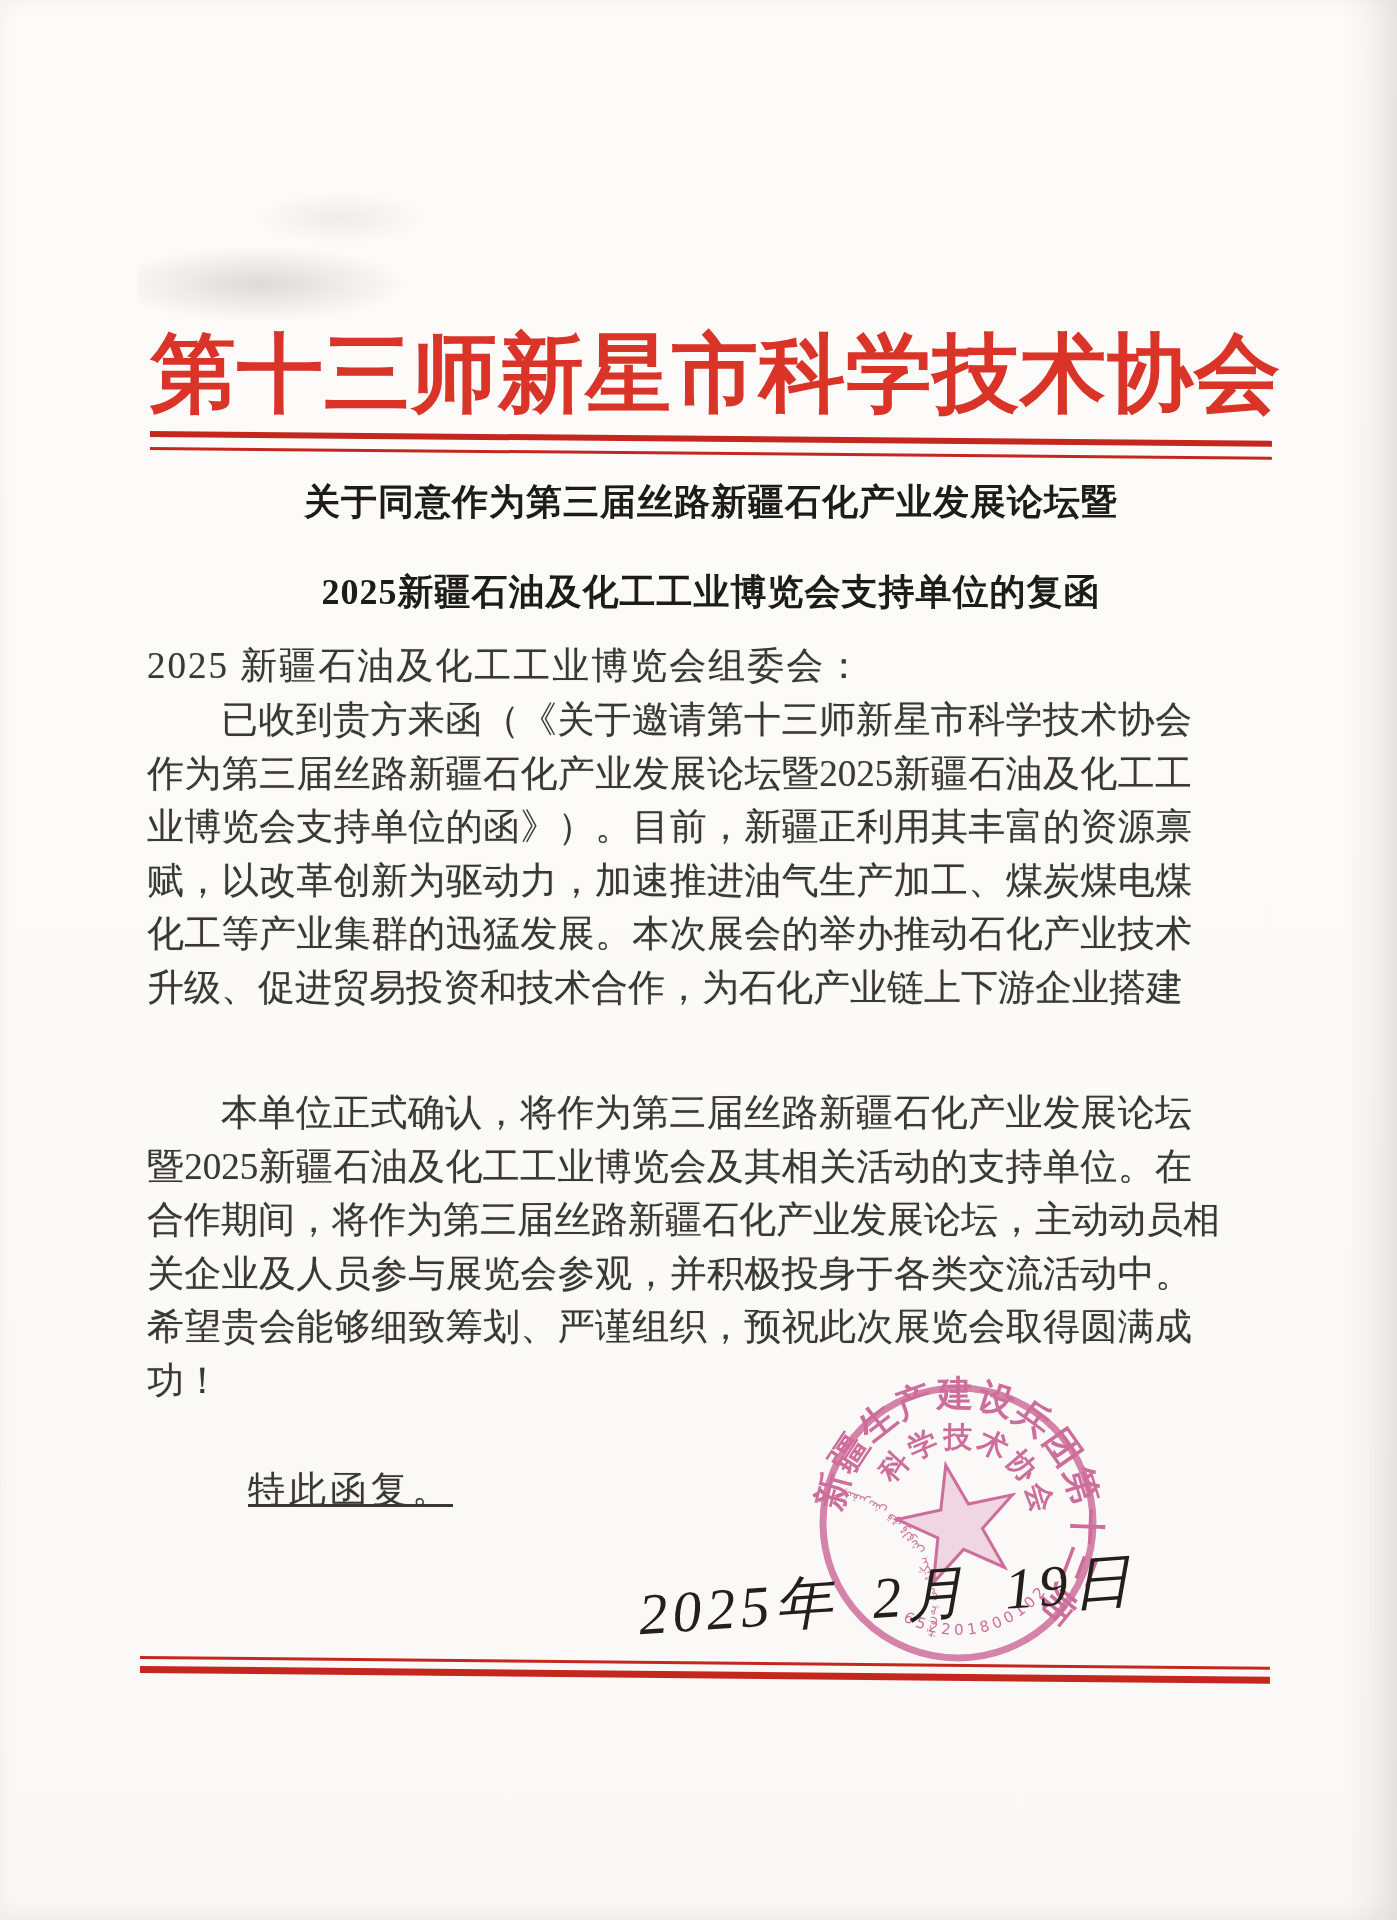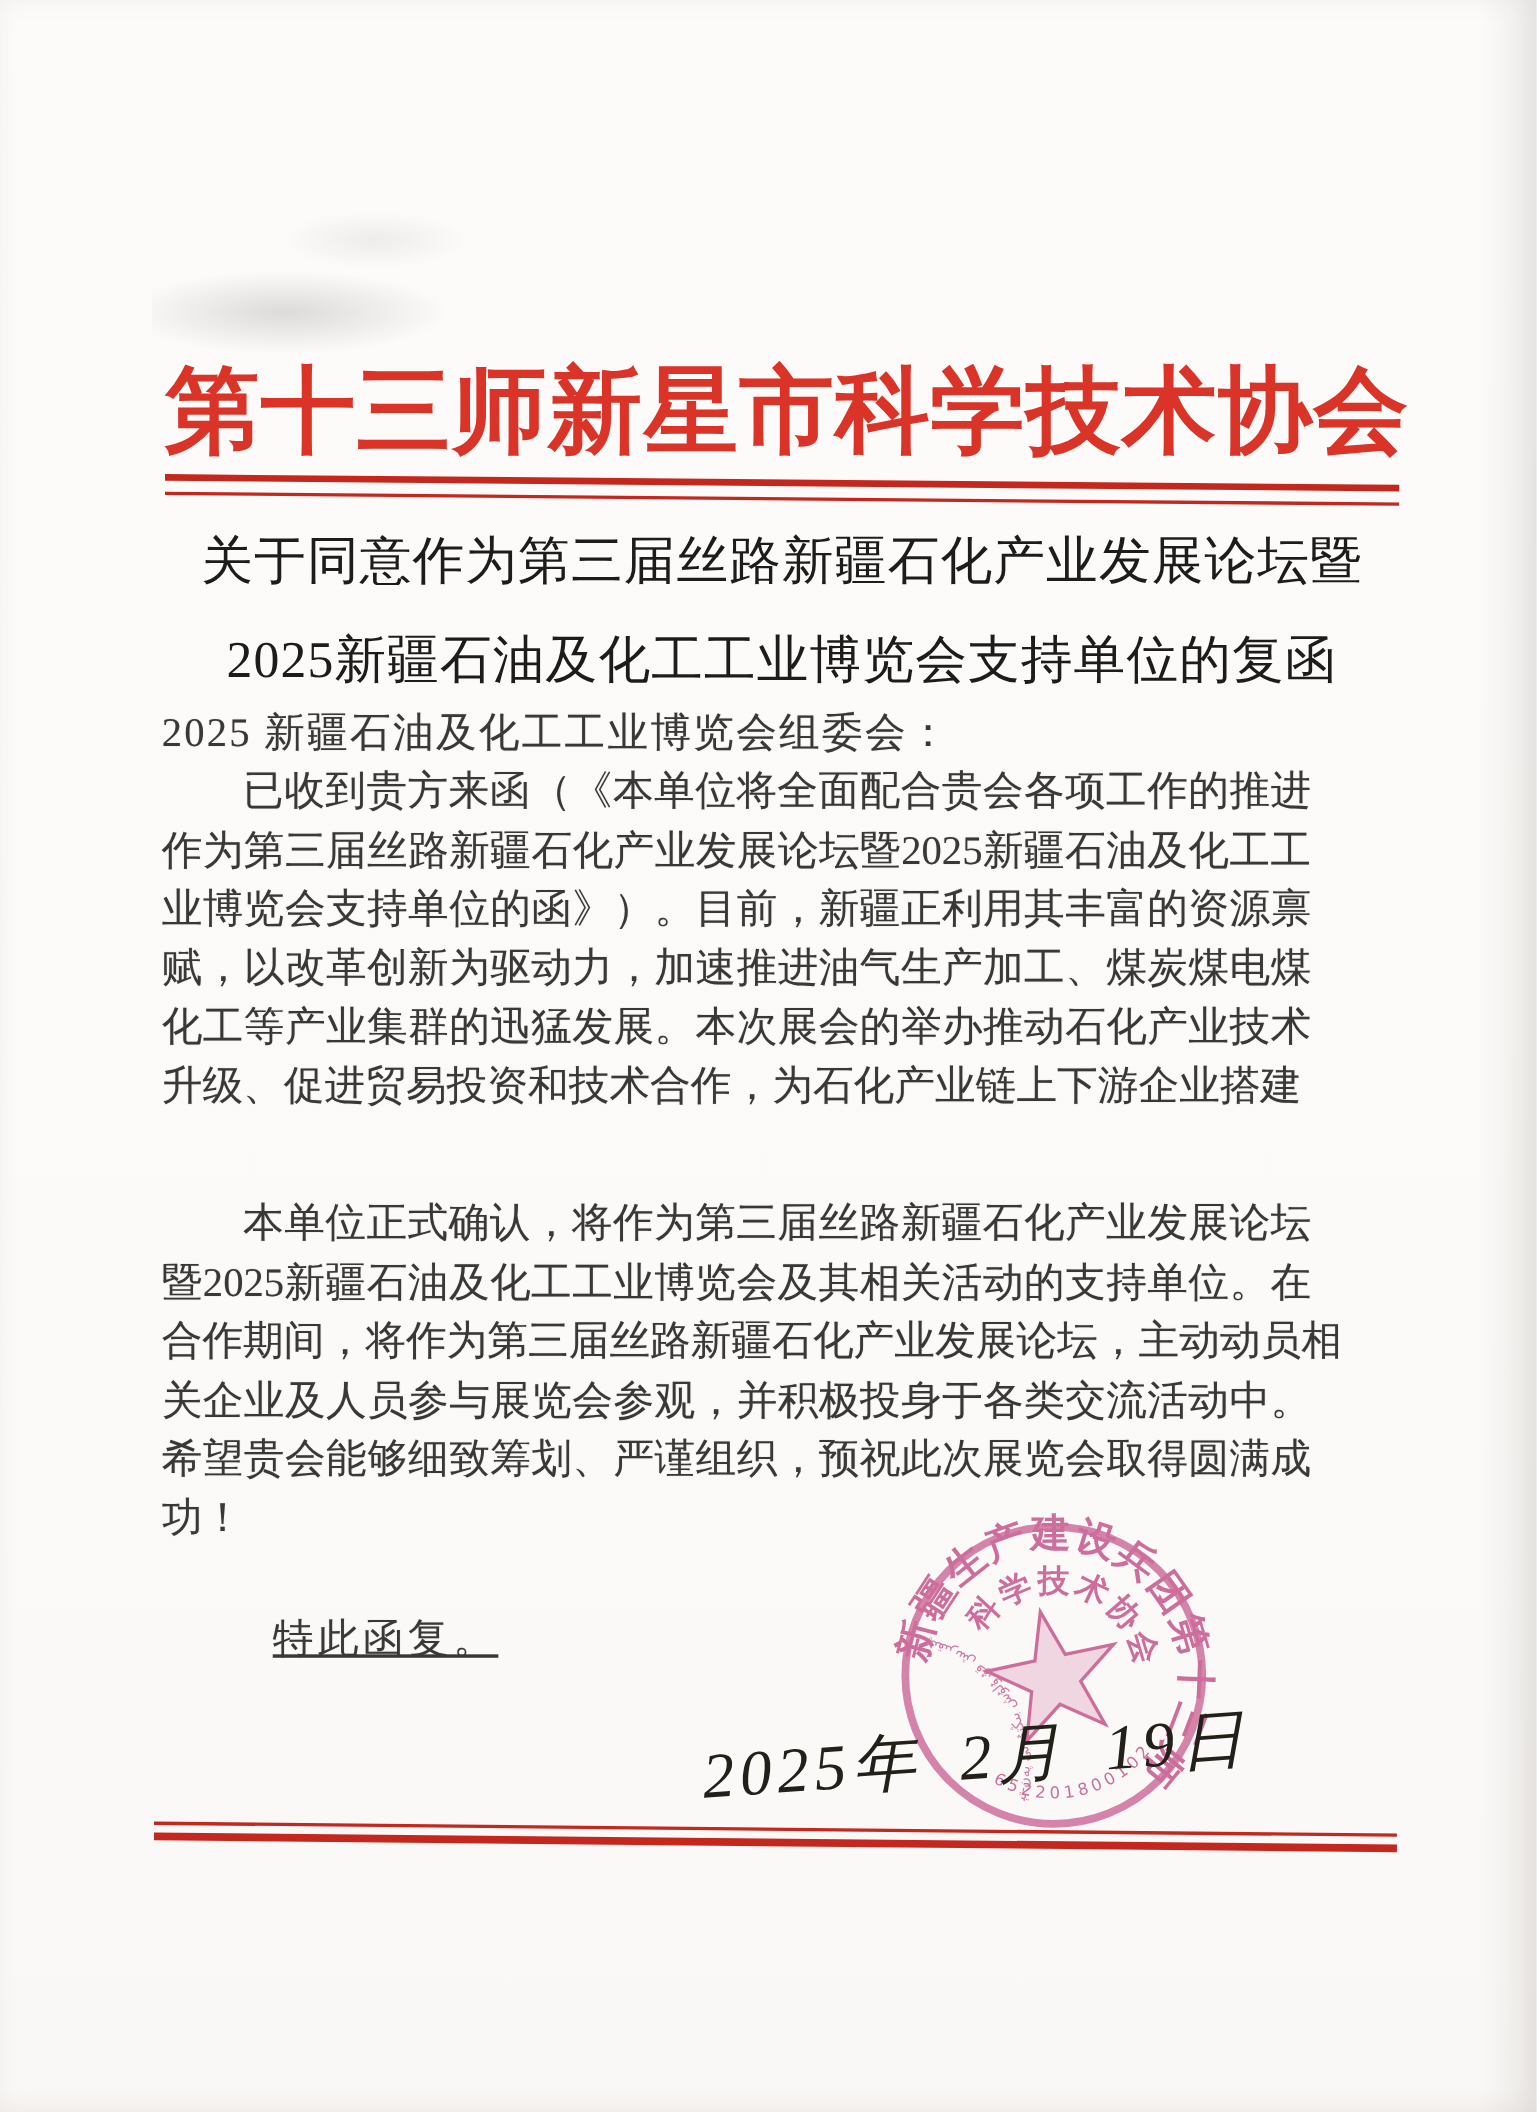--- a/index.html
+++ b/index.html
@@ -39,21 +39,21 @@
     letter-spacing:1px;
     white-space:nowrap;
   }
   .rule{position:absolute;background:var(--rule-red);transform-origin:left center;}
   .rule-top-thick{left:150px;top:431px;width:1122px;height:6px;transform:rotate(0.5deg);}
   .rule-top-thin {left:150px;top:447px;width:1122px;height:3px;transform:rotate(0.5deg);}
   .rule-bot-thin {left:140px;top:1656px;width:1130px;height:3px;transform:rotate(0.55deg);}
   .rule-bot-thick{left:140px;top:1666px;width:1130px;height:7px;transform:rotate(0.55deg);}
 
   .doc-title{position:absolute;left:150px;width:1122px;text-align:center;
-    font-size:47px;font-weight:400;color:var(--title-ink);white-space:nowrap;letter-spacing:1px;}
+    font-size:36px;font-weight:700;color:var(--title-ink);white-space:nowrap;letter-spacing:1px;}
   .doc-title.l1{top:478px;}
   .doc-title.l2{top:541px;margin-top:27px;}
 
   .bodytext{color:var(--body-ink);font-size:37px;text-shadow:0 0 1px rgba(70,66,62,0.35);}
   .salutation{position:absolute;left:147px;top:641px;white-space:nowrap;letter-spacing:2px;font-family:Liberation Serif, serif;}
   .para{position:absolute;left:147px;width:1045px;}
   .para1{top:693px;}
   .para2{top:1086px;}
   .para .line{
     height:53.5px;line-height:53.5px;
@@ -99,21 +99,21 @@
 
   <div class="rule rule-top-thick"></div>
   <div class="rule rule-top-thin"></div>
 
   <div class="doc-title l1">关于同意作为第三届丝路新疆石化产业发展论坛暨</div>
   <div class="doc-title l2">2025新疆石油及化工工业博览会支持单位的复函</div>
 
   <div class="bodytext salutation">2025 新疆石油及化工工业博览会组委会：</div>
 
   <div class="bodytext para para1">
-      <div class="line">已收到贵方来函（《本单位将全面配合贵会各项工作的推进</div>
+      <div class="line">已收到贵方来函（《关于邀请第十三师新星市科学技术协会</div>
       <div class="line">作为第三届丝路新疆石化产业发展论坛暨2025新疆石油及化工工</div>
       <div class="line">业博览会支持单位的函》）。目前，新疆正利用其丰富的资源禀</div>
       <div class="line">赋，以改革创新为驱动力，加速推进油气生产加工、煤炭煤电煤</div>
       <div class="line">化工等产业集群的迅猛发展。本次展会的举办推动石化产业技术</div>
       <div class="line">升级、促进贸易投资和技术合作，为石化产业链上下游企业搭建</div>
     </div>
   <div class="bodytext para para2">
       <div class="line">本单位正式确认，将作为第三届丝路新疆石化产业发展论坛</div>
       <div class="line">暨2025新疆石油及化工工业博览会及其相关活动的支持单位。在</div>
       <div class="line">合作期间，将作为第三届丝路新疆石化产业发展论坛，主动动员相</div>

